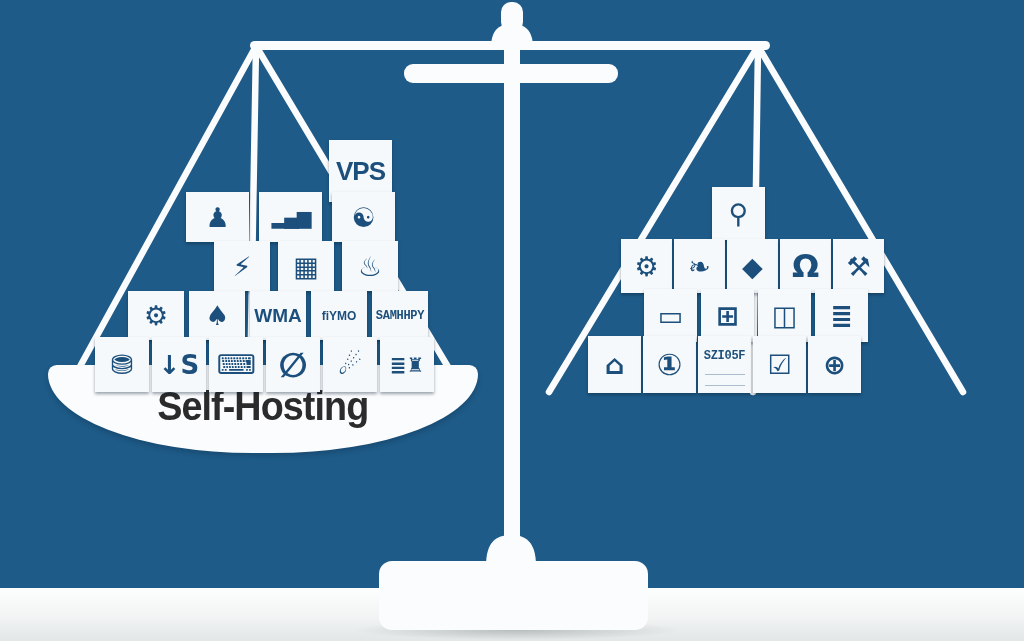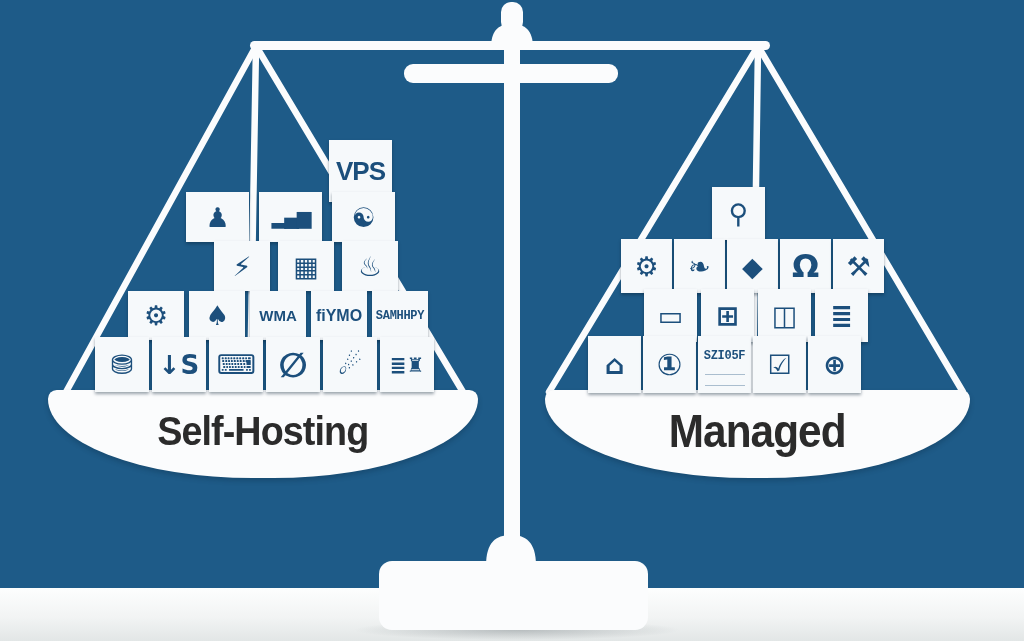--- a/index.html
+++ b/index.html
@@ -9,40 +9,40 @@
     font-family:"Liberation Sans","DejaVu Sans",sans-serif;
   }
   
   .floor{position:absolute;left:0;top:588px;width:1024px;height:53px;z-index:0;
     background:linear-gradient(180deg,#fdfefe 0%,#f2f4f4 55%,#e2e6e6 100%);}
   .floor-shadow{position:absolute;left:352px;top:620px;width:330px;height:20px;z-index:0;
     background:radial-gradient(ellipse at center,rgba(90,100,105,.35),rgba(90,100,105,0) 70%);}
   
   svg.scale{position:absolute;left:0;top:0;z-index:1;}
   
-  .pan{position:absolute;top:390px;height:88px;z-index:2;background:#fbfcfd;
+  .pan{position:absolute;top:365px;height:88px;z-index:2;background:#fbfcfd;
     border-radius:9px 9px 212px 212px / 9px 9px 82px 82px;
     display:flex;align-items:center;justify-content:center;
     box-shadow:0 3px 5px rgba(8,30,50,.25);}
   .pan-left{left:48px;width:430px;}
   .pan-right{left:545px;width:425px;}
   .pan-label{display:inline-block;transform:scaleX(.92);transform-origin:center;
     font-weight:700;color:#2b2b2b;letter-spacing:-1px;margin-top:-6px;}
   .pan-left .pan-label{font-size:41px;}
   .pan-right .pan-label{font-size:46px;}
   
   .tile-row{position:absolute;display:flex;z-index:3;}
   .tile{background:#f6f9fb;display:flex;align-items:center;justify-content:center;
     box-shadow:0 2px 3px rgba(8,30,50,.4);overflow:hidden;}
   .tile-glyph{font-family:"DejaVu Sans",sans-serif;font-size:27px;font-weight:bold;
     color:#1c4f7c;line-height:1;}
   .tile-text{font-family:"Liberation Sans","DejaVu Sans",sans-serif;font-weight:bold;
     color:#1c4f7c;line-height:1;white-space:nowrap;}
-  .tile-text.md{font-size:15px;}
-  .tile-text.sm{font-size:16px;}
+  .tile-text.md{font-size:19px;}
+  .tile-text.sm{font-size:12px;}
   .tile-text.xs{font-size:12px;letter-spacing:-.3px;font-family:Liberation Mono, monospace;}
   
   .lp0{left:292px;top:140px;margin-left:37px;}            .lp0 .tile{width:63px;height:62px;}
   .lp1{left:186px;top:192px;gap:10px;}   .lp1 .tile{width:63px;height:50px;}
   .lp2{left:214px;top:241px;gap:8px;}    .lp2 .tile{width:56px;height:50px;}
   .lp3{left:128px;top:291px;gap:5px;}    .lp3 .tile{width:56px;height:49px;}
   .lp4{left:95px;top:337px;gap:3px;}     .lp4 .tile{width:54px;height:55px;}
   
   .rp0{left:712px;top:187px;}            .rp0 .tile{width:53px;height:53px;}
   .rp1{left:621px;top:239px;gap:2px;}    .rp1 .tile{width:51px;height:54px;}
@@ -92,23 +92,20 @@
 
       <path d="M486,566 C486,541 497,535 511,535 C525,535 536,541 536,566 Z" data-name="base-dome"></path>
       <rect x="379" y="561" width="269" height="69" rx="13" data-name="base-block"></rect>
     </g>
   </svg>
 
   <div class="pan pan-left" data-name="left-pan">
     <span class="pan-label" data-name="left-pan-label">Self-Hosting</span>
   </div>
 
-  <div class="pan pan-right" data-name="right-pan">
-    <span class="pan-label" data-name="right-pan-label">Managed</span>
-  </div>
 
 <div class="tile-row lp0" data-name="left-pyramid-row-0">
       <div class="tile" data-name="vps-tile">
         <span class="tile-text md" data-name="vps-tile-label">VPS</span>
       </div>
     </div>
     <div class="tile-row lp1" data-name="left-pyramid-row-1">
       <div class="tile" data-name="person-icon">
         <span class="tile-glyph" data-name="person-icon-glyph">♟</span>
       </div>

